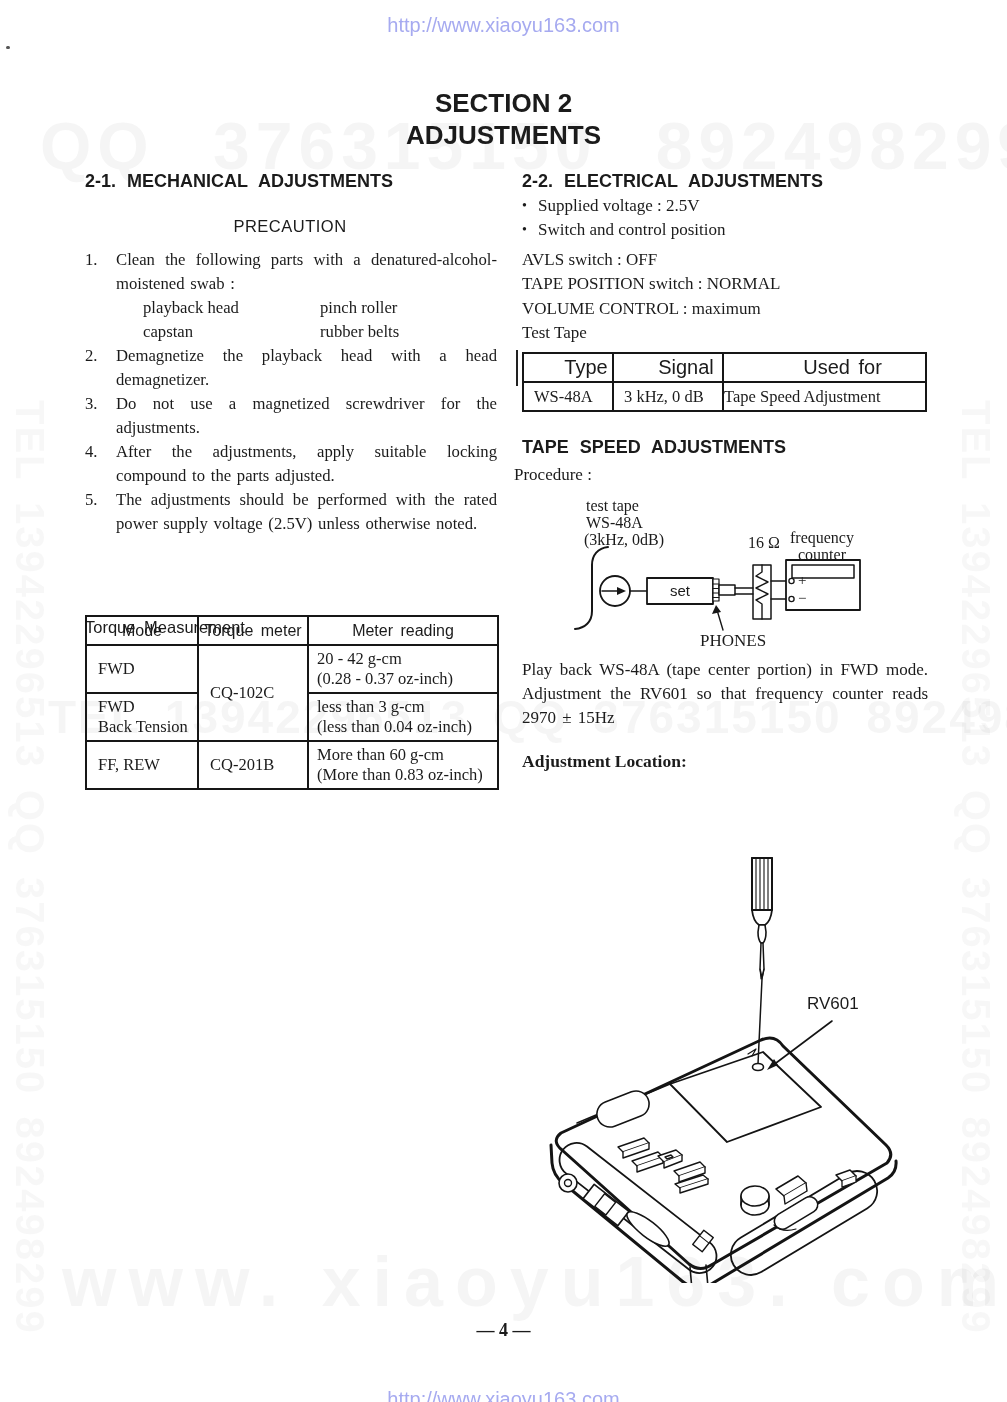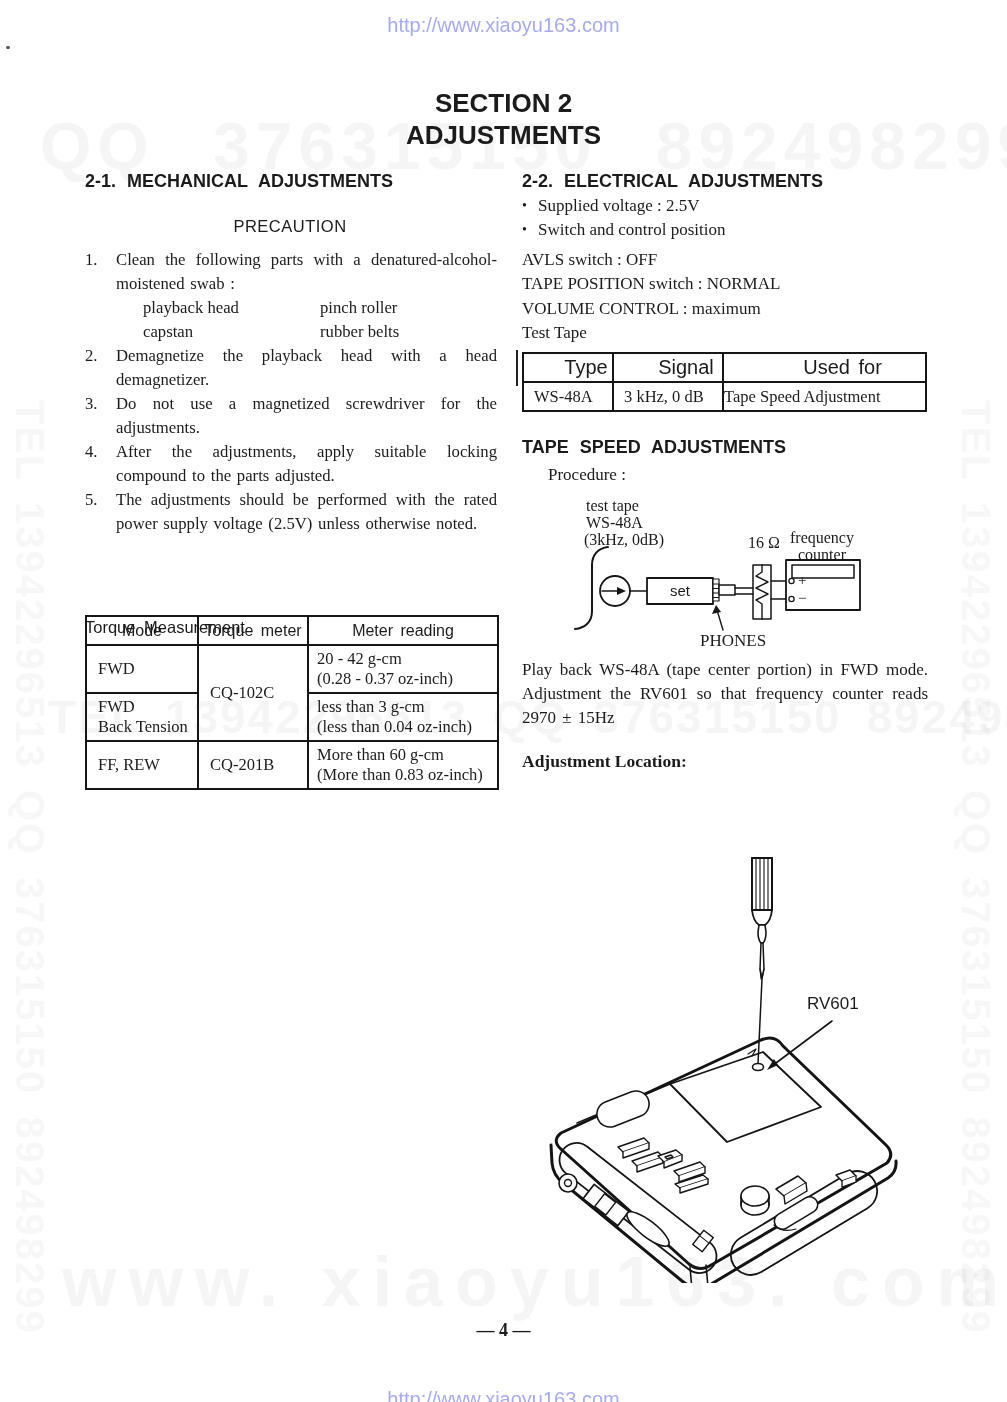--- a/index.html
+++ b/index.html
@@ -181,21 +181,21 @@
     </tr>
     <tr>
       <td style="padding-left:10px;">WS-48A</td>
       <td style="padding-left:10px;">3 kHz, 0 dB</td>
       <td style="">Tape Speed Adjustment</td>
     </tr>
   </tbody>
     </table>
 
   <div class="abs colhead" style="left:522px;top:429px;">TAPE SPEED ADJUSTMENTS</div>
-  <div class="abs rline" style="left:548px;top:457px;">Procedure :</div>
+  <div class="abs rline" style="left:514px;top:457px;">Procedure :</div>
 
   <div class="abs diagram">
     <svg class="svgwrap" width="440" height="170" viewBox="0 0 440 170">
       <g stroke="#161616" fill="none" stroke-linecap="round" stroke-linejoin="round">
         <path d="M 86,54 C 76,55 70,62 70,72 L 70,118 C 70,129 63,135 53,136" stroke-width="2"></path>
         <circle cx="93" cy="98" r="15" stroke-width="1.8" fill="#fff"></circle>
         <path d="M 80,98 L 96,98" stroke-width="1.5"></path>
         <polygon points="104,98 95,94 95,102" fill="#161616" stroke="none"></polygon>
         <path d="M 108,98 L 125,98" stroke-width="1.5"></path>
         <rect x="125" y="85" width="66" height="26" stroke-width="1.8" fill="#fff"></rect>

